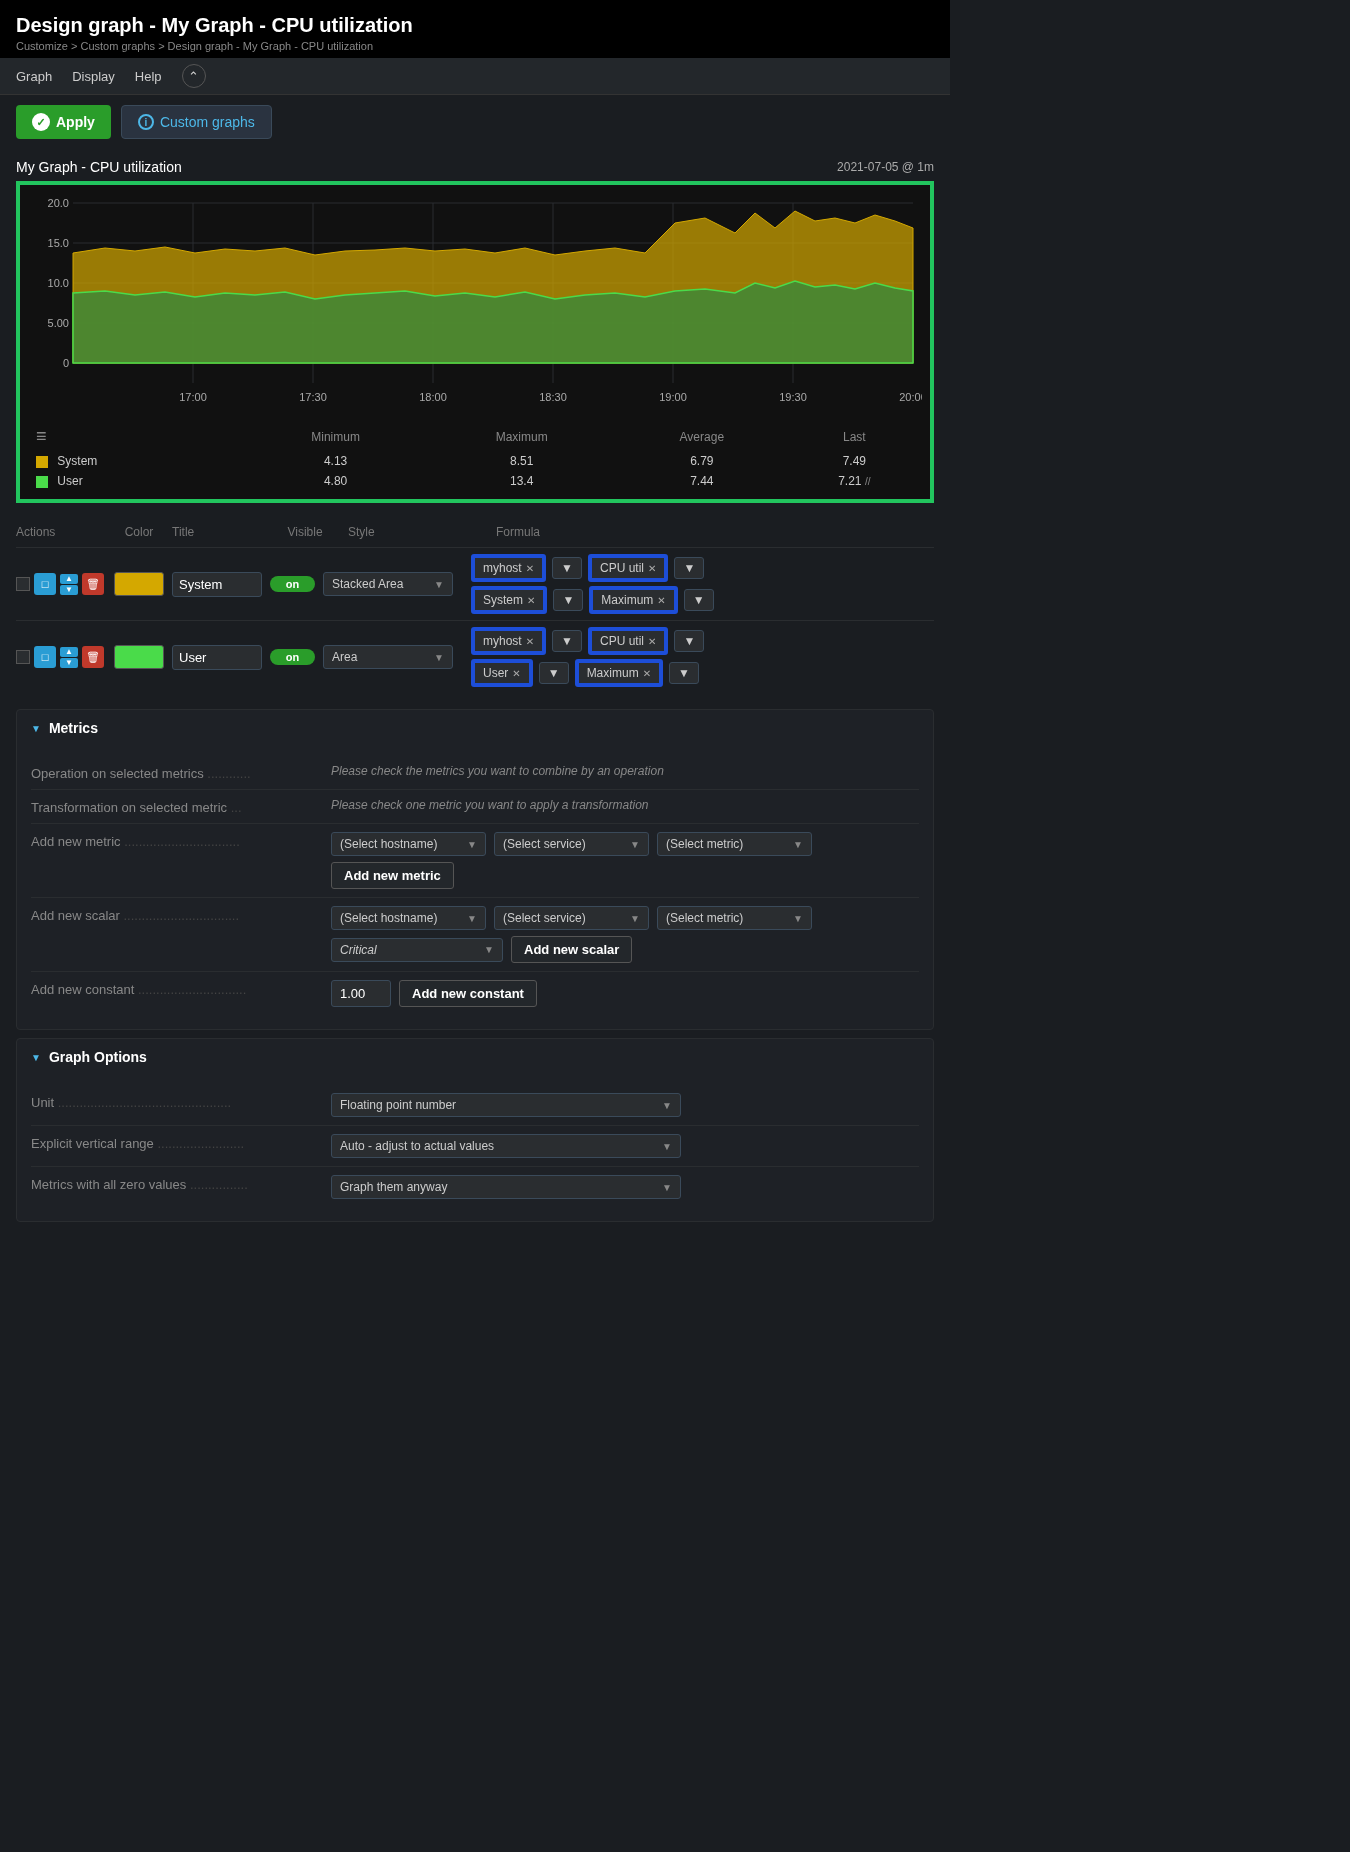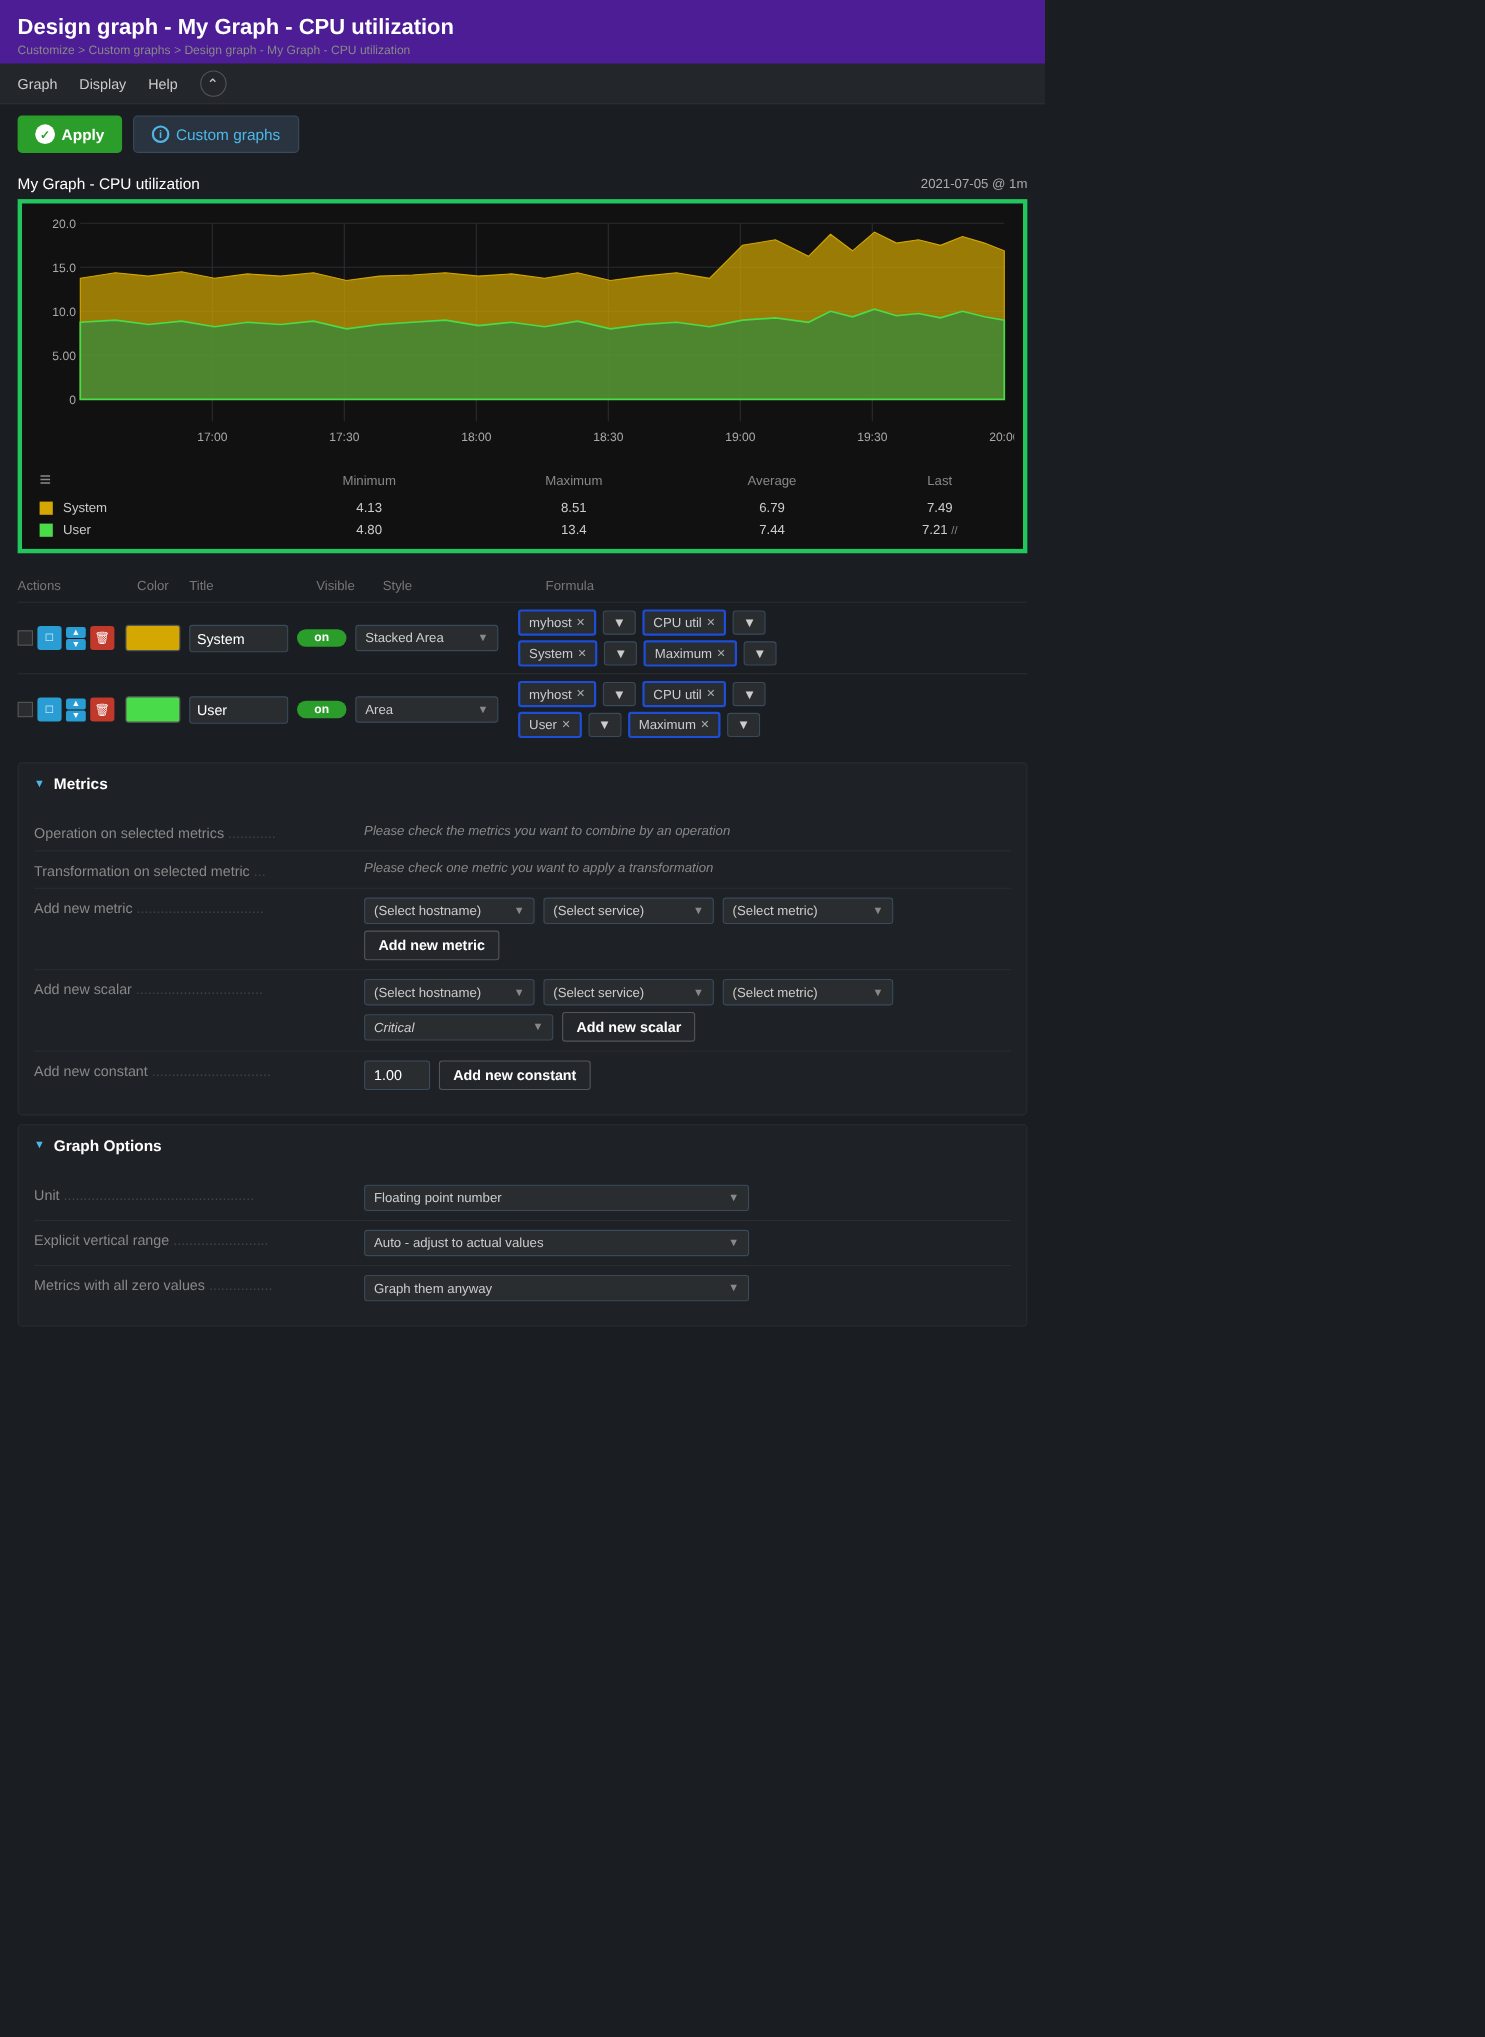--- a/index.html
+++ b/index.html
@@ -6,21 +6,21 @@
     body {
       background: #1a1d21;
       color: #ccc;
       font-family: Arial, sans-serif;
       font-size: 13px;
       width: 950px;
     }
 
     
     .page-header {
-      background: #4c1d95;
+      background: #000000;
       padding: 14px 16px 6px;
     }
     .page-title {
       font-size: 20px;
       font-weight: bold;
       color: #fff;
     }
     .breadcrumb {
       font-size: 11px;
       color: #888;
@@ -261,21 +261,21 @@
       flex-direction: column;
       gap: 4px;
     }
     .formula-row {
       display: flex;
       gap: 6px;
       align-items: center;
     }
     .formula-chip {
       background: #2a2d30;
-      border: 2px solid #1d4ed8;
+      border: 4px solid #1d4ed8;
       border-radius: 3px;
       padding: 3px 8px;
       color: #ccc;
       font-size: 12px;
       display: flex;
       align-items: center;
       gap: 4px;
     }
     .chip-x {
       color: #aaa;

